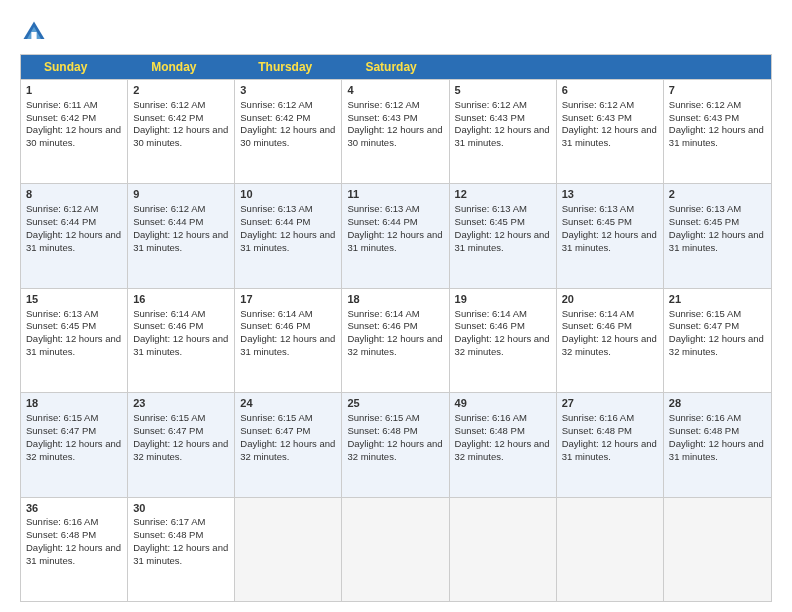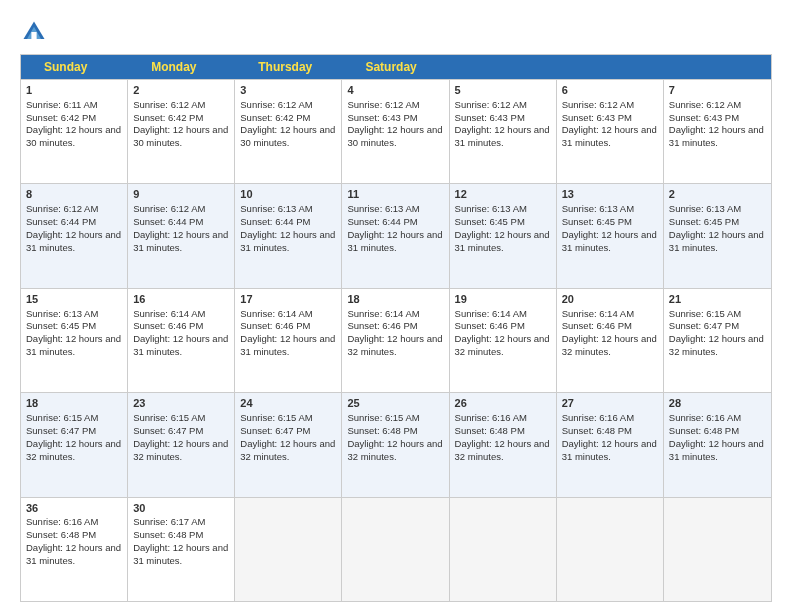--- a/index.html
+++ b/index.html
@@ -173,21 +173,21 @@
           <div class="cal-cell"><span class="day-num">18</span><span>Sunrise: 6:14 AM</span><br><span>Sunset: 6:46 PM</span><br><span>Daylight: 12 hours and 32 minutes.</span></div>
           <div class="cal-cell"><span class="day-num">19</span><span>Sunrise: 6:14 AM</span><br><span>Sunset: 6:46 PM</span><br><span>Daylight: 12 hours and 32 minutes.</span></div>
           <div class="cal-cell"><span class="day-num">20</span><span>Sunrise: 6:14 AM</span><br><span>Sunset: 6:46 PM</span><br><span>Daylight: 12 hours and 32 minutes.</span></div>
           <div class="cal-cell"><span class="day-num">21</span><span>Sunrise: 6:15 AM</span><br><span>Sunset: 6:47 PM</span><br><span>Daylight: 12 hours and 32 minutes.</span></div>
         </div>
         <div class="cal-row">
           <div class="cal-cell"><span class="day-num">18</span><span>Sunrise: 6:15 AM</span><br><span>Sunset: 6:47 PM</span><br><span>Daylight: 12 hours and 32 minutes.</span></div>
           <div class="cal-cell"><span class="day-num">23</span><span>Sunrise: 6:15 AM</span><br><span>Sunset: 6:47 PM</span><br><span>Daylight: 12 hours and 32 minutes.</span></div>
           <div class="cal-cell"><span class="day-num">24</span><span>Sunrise: 6:15 AM</span><br><span>Sunset: 6:47 PM</span><br><span>Daylight: 12 hours and 32 minutes.</span></div>
           <div class="cal-cell"><span class="day-num">25</span><span>Sunrise: 6:15 AM</span><br><span>Sunset: 6:48 PM</span><br><span>Daylight: 12 hours and 32 minutes.</span></div>
-          <div class="cal-cell"><span class="day-num">26</span><span>Sunrise: 6:16 AM</span><br><span>Sunset: 6:48 PM</span><br><span>Daylight: 12 hours and 32 minutes.</span></div>
+          <div class="cal-cell"><span class="day-num">49</span><span>Sunrise: 6:16 AM</span><br><span>Sunset: 6:48 PM</span><br><span>Daylight: 12 hours and 32 minutes.</span></div>
           <div class="cal-cell"><span class="day-num">27</span><span>Sunrise: 6:16 AM</span><br><span>Sunset: 6:48 PM</span><br><span>Daylight: 12 hours and 31 minutes.</span></div>
           <div class="cal-cell"><span class="day-num">28</span><span>Sunrise: 6:16 AM</span><br><span>Sunset: 6:48 PM</span><br><span>Daylight: 12 hours and 31 minutes.</span></div>
         </div>
         <div class="cal-row">
           <div class="cal-cell"><span class="day-num">36</span><span>Sunrise: 6:16 AM</span><br><span>Sunset: 6:48 PM</span><br><span>Daylight: 12 hours and 31 minutes.</span></div>
           <div class="cal-cell"><span class="day-num">30</span><span>Sunrise: 6:17 AM</span><br><span>Sunset: 6:48 PM</span><br><span>Daylight: 12 hours and 31 minutes.</span></div>
           <div class="cal-cell empty"></div>
           <div class="cal-cell empty"></div>
           <div class="cal-cell empty"></div>
           <div class="cal-cell empty"></div>

